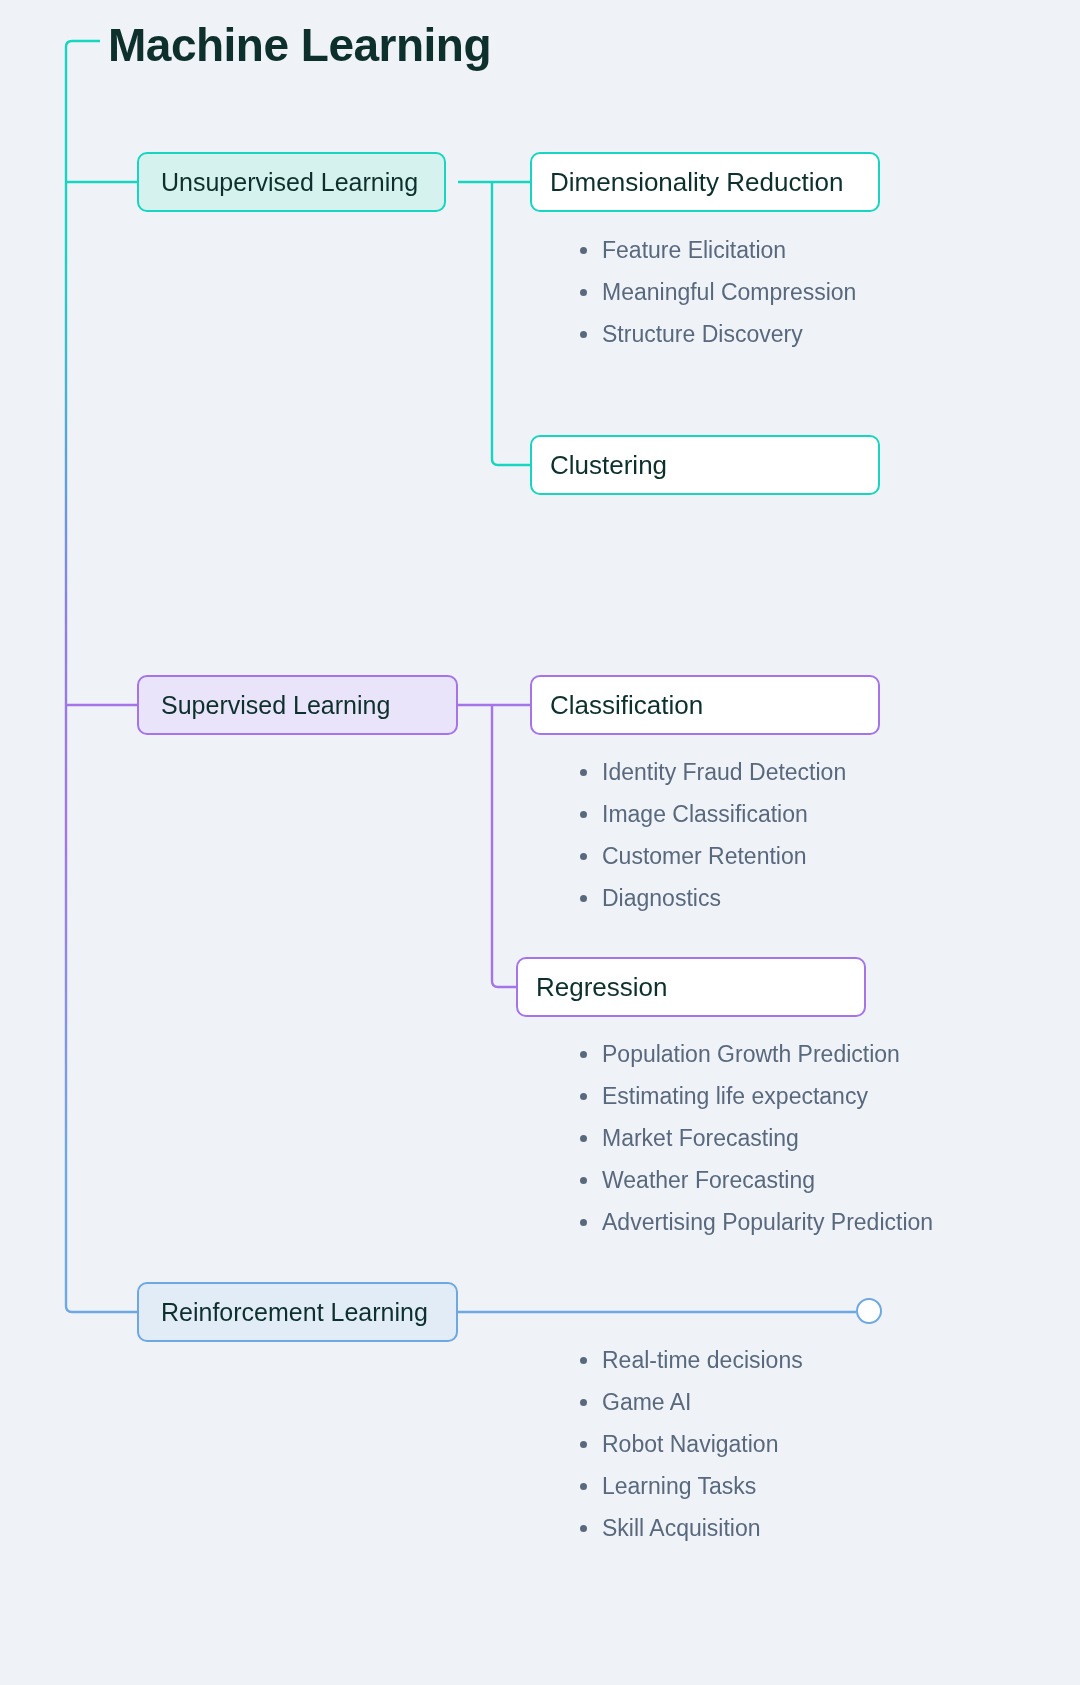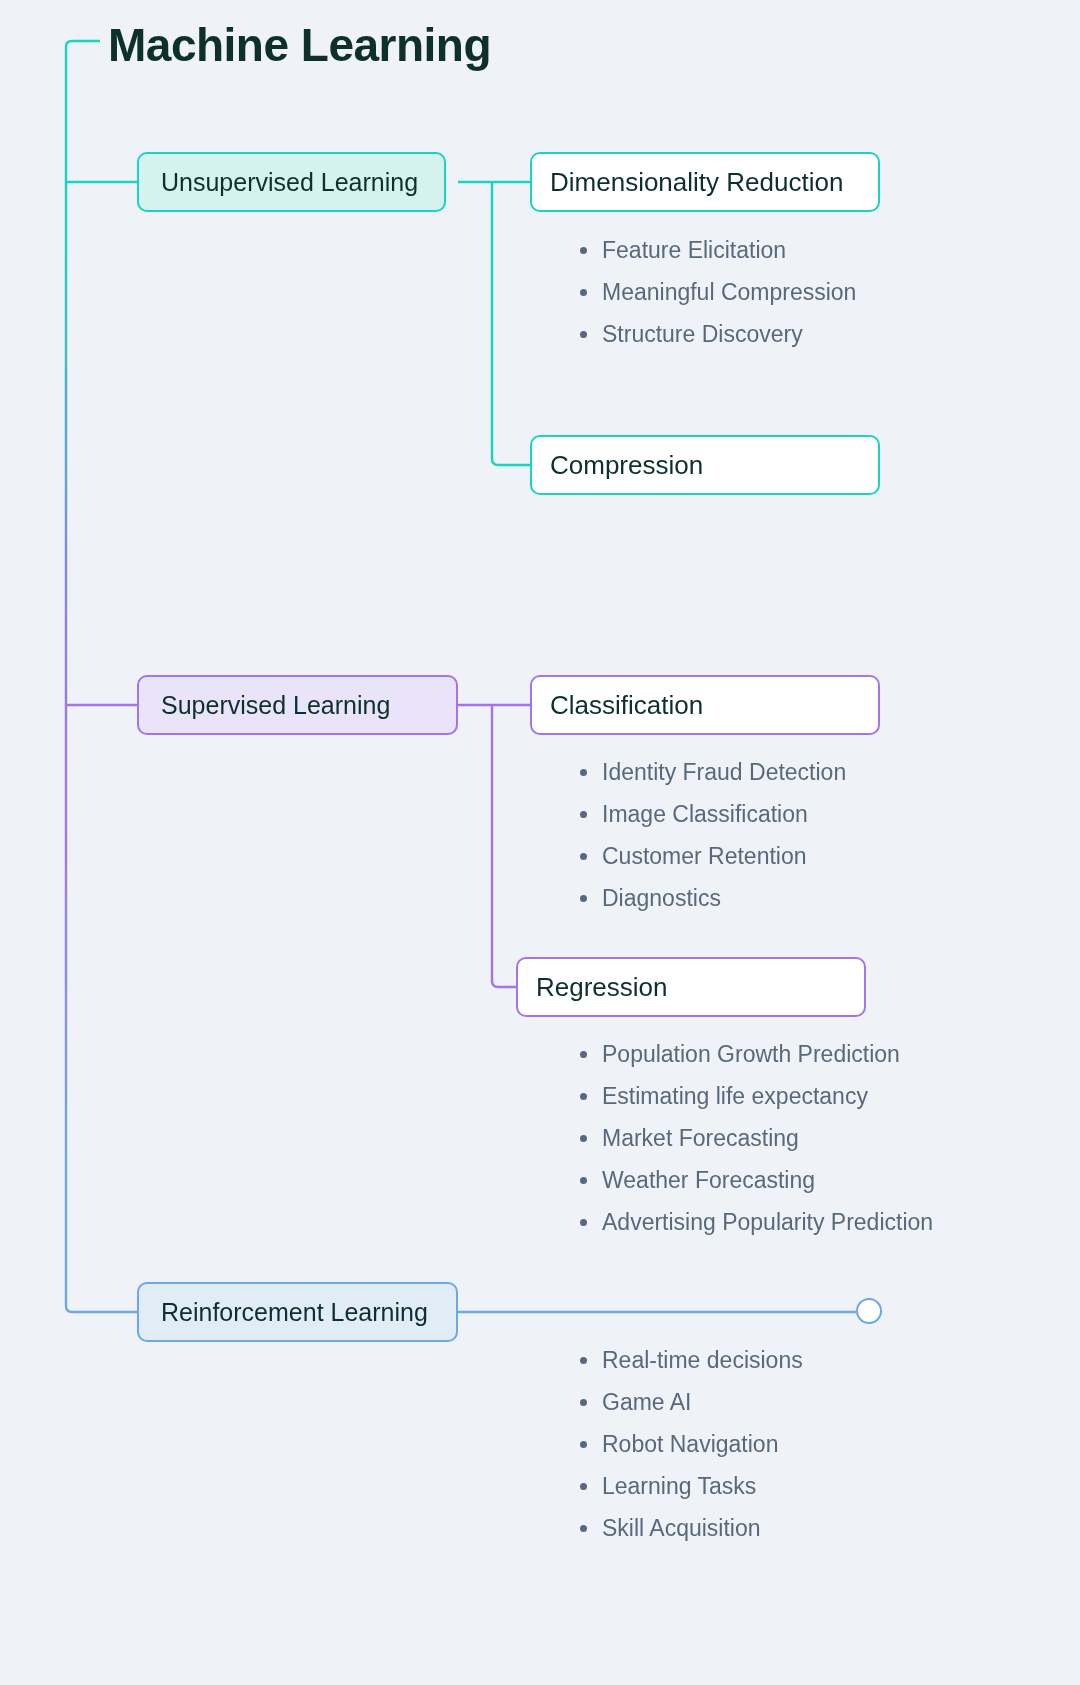--- a/index.html
+++ b/index.html
@@ -188,21 +188,21 @@
   <div class="topic-box topic-teal topic-dimred">
     <span>Dimensionality Reduction</span>
   </div>
   <ul class="bullet-list list-dimred">
     <li>Feature Elicitation</li>
     <li>Meaningful Compression</li>
     <li>Structure Discovery</li>
   </ul>
 
   <div class="topic-box topic-teal topic-clustering">
-    <span>Compression</span>
+    <span>Clustering</span>
   </div>
 
   <div class="branch-box branch-supervised">
     <span>Supervised Learning</span>
   </div>
 
   <div class="topic-box topic-purple topic-classif">
     <span>Classification</span>
   </div>
   <ul class="bullet-list list-classif">

